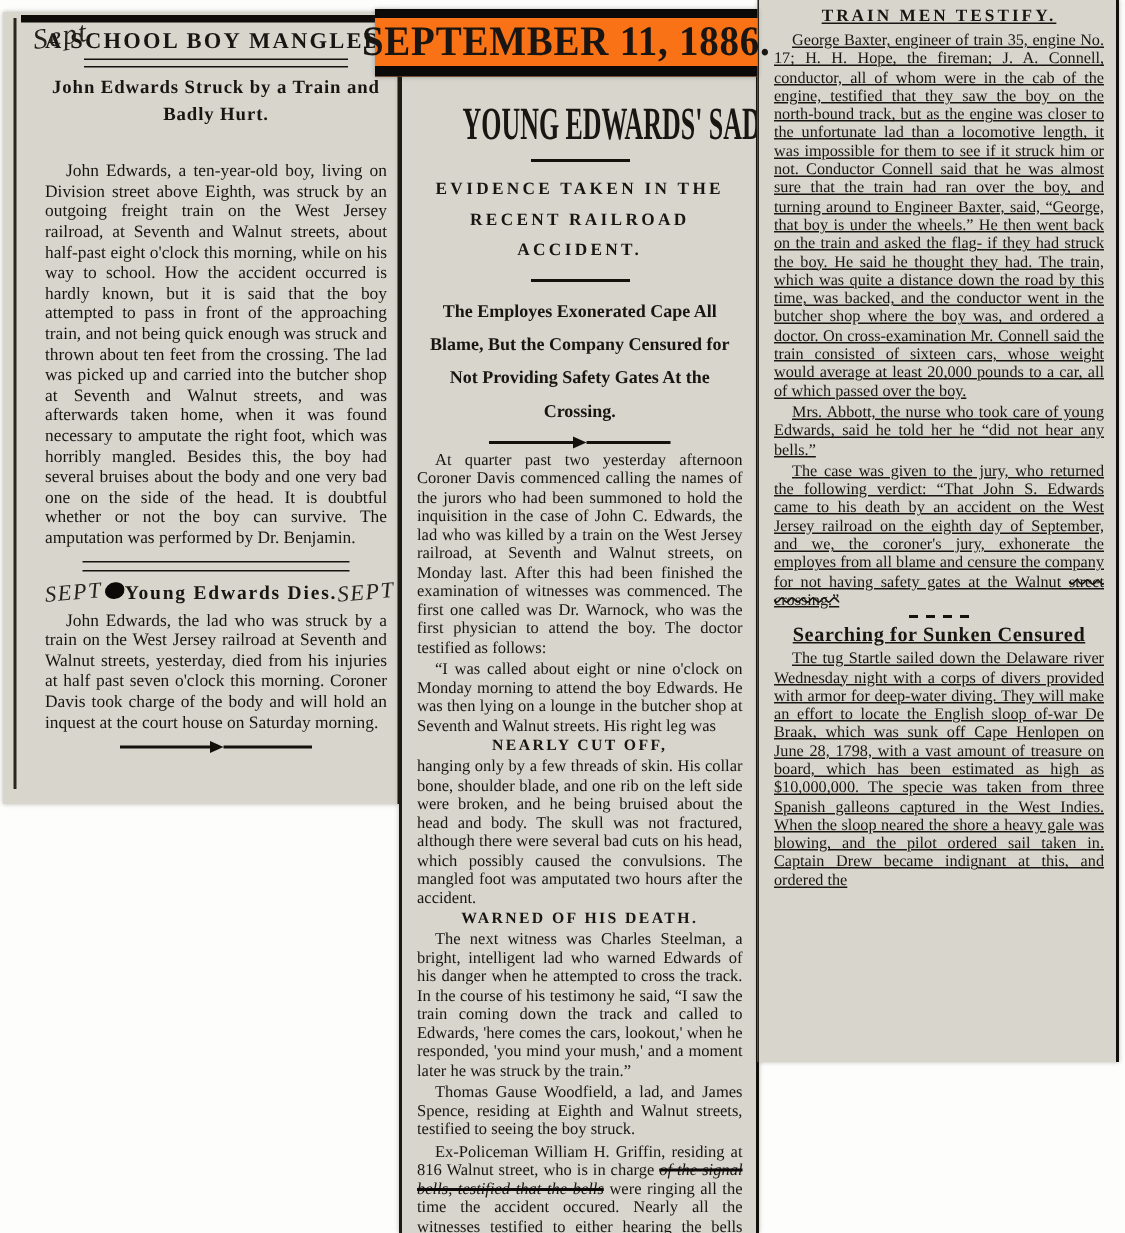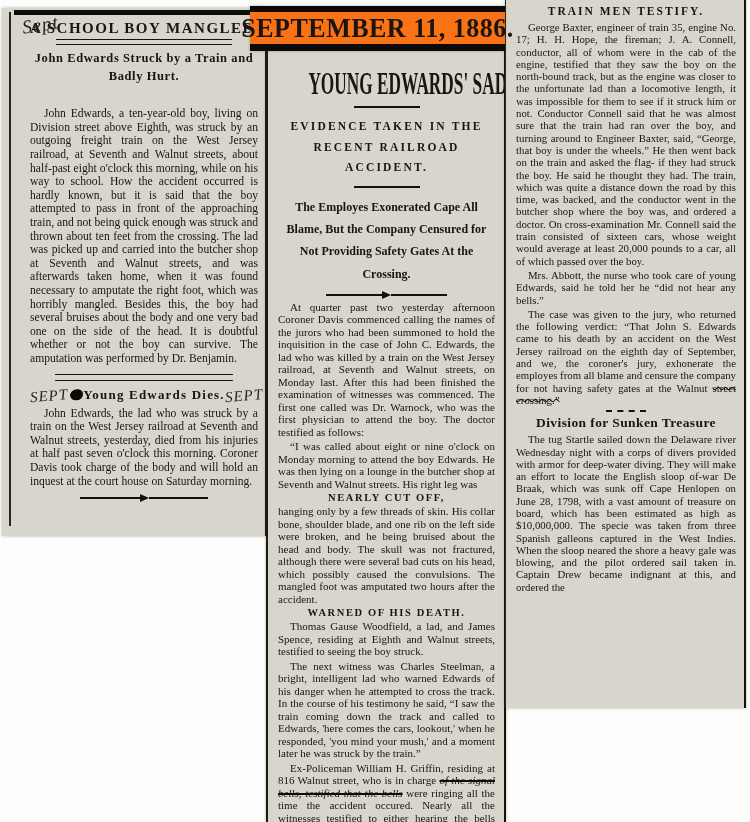--- a/index.html
+++ b/index.html
@@ -35,21 +35,21 @@
   .headline-main{font-weight:bold;font-size:24px;text-align:center;white-space:nowrap;transform:scale(.72,1.28);transform-origin:center;margin:16px 0 6px;}
   .shortrule{width:66px;border-top:2px solid #14110d;margin:8px auto;}
   .subhead-mid{font-weight:bold;font-size:11.5px;letter-spacing:2.2px;text-align:center;line-height:1.8;margin:2px 6px;}
   .deck{font-weight:bold;font-size:12px;text-align:center;line-height:1.85;margin:6px 2px 2px;}
   .body-m{font-size:11px;line-height:12.5px;text-align:justify;text-indent:12px;margin:0 0 2px;}
   .noindent{text-indent:0;}
   .crosshead{font-weight:bold;font-size:10.5px;letter-spacing:1.6px;text-align:center;margin:2px 0;}
   .struck{text-decoration:line-through;text-decoration-thickness:2px;text-decoration-color:#0e0c0a;font-style:italic;}
   .struck-wavy{text-decoration-line:line-through;text-decoration-style:wavy;text-decoration-color:#17130e;}
   
-  #clip-right{left:505px;top:0px;width:241px;height:708px;border-left:1px solid #2a251e;border-right:2px solid #14110d;padding:3px 8px 6px 10px;}
+  #clip-right{left:505px;top:0px;width:241px;height:708px;border-left:1px solid #2a251e;border-right:2px solid #14110d;padding:3px 8px 6px 10px;text-decoration:underline;}
   .body-r{font-size:10.8px;line-height:12.3px;text-align:justify;text-indent:12px;margin:0 0 2px;}
   .crosshead-r{font-weight:bold;font-size:11.5px;letter-spacing:2px;text-align:center;margin:2px 0 4px;}
   .div-dash{width:40px;margin:4px auto 3px;border-top:2px dashed #15120e;}
   .headline3{font-weight:bold;font-size:13.5px;letter-spacing:.4px;text-align:center;margin:1px 0 2px;white-space:nowrap;}
 </style>
 </head>
 <body>
 
 <div id="page">
 
@@ -88,28 +88,28 @@
     <div class="div-arrow">
       <span class="ln"></span>
       <span class="tri"></span>
       <span class="ln"></span>
     </div>
     <p class="body-m">At quarter past two yesterday afternoon Coroner Davis commenced calling the names of the jurors who had been summoned to hold the inquisition in the case of John C. Edwards, the lad who was killed by a train on the West Jersey railroad, at Seventh and Walnut streets, on Monday last. After this had been finished the examination of witnesses was commenced. The first one called was Dr. Warnock, who was the first physician to attend the boy. The doctor testified as follows:</p>
     <p class="body-m">“I was called about eight or nine o'clock on Monday morning to attend the boy Edwards. He was then lying on a lounge in the butcher shop at Seventh and Walnut streets. His right leg was</p>
     <div class="crosshead">NEARLY CUT OFF,</div>
     <p class="body-m noindent">hanging only by a few threads of skin. His collar bone, shoulder blade, and one rib on the left side were broken, and he being bruised about the head and body. The skull was not fractured, although there were several bad cuts on his head, which possibly caused the convulsions. The mangled foot was amputated two hours after the accident.</p>
     <div class="crosshead">WARNED OF HIS DEATH.</div>
+    <p class="body-m">The next witness was Charles Steelman, a bright, intelligent lad who warned Edwards of his danger when he attempted to cross the track. In the course of his testimony he said, “I saw the train coming down the track and called to Edwards, 'here comes the cars, lookout,' when he responded, 'you mind your mush,' and a moment later he was struck by the train.”</p>
     <p class="body-m">Thomas Gause Woodfield, a lad, and James Spence, residing at Eighth and Walnut streets, testified to seeing the boy struck.</p>
-    <p class="body-m">The next witness was Charles Steelman, a bright, intelligent lad who warned Edwards of his danger when he attempted to cross the track. In the course of his testimony he said, “I saw the train coming down the track and called to Edwards, 'here comes the cars, lookout,' when he responded, 'you mind your mush,' and a moment later he was struck by the train.”</p>
     <p class="body-m"><span>Ex-Policeman William H. Griffin, residing at 816 Walnut street, who is in charge </span><span class="struck">of the signal bells, testified that the bells</span><span> were ringing all the time the accident occured. Nearly all the witnesses testified to either hearing the bells ringing or the whistle blow.</span></p>
   </div>
 
   <div class="clip" id="clip-right">
     <div class="crosshead-r">TRAIN MEN TESTIFY.</div>
     <p class="body-r">George Baxter, engineer of train 35, engine No. 17; H. H. Hope, the fireman; J. A. Connell, conductor, all of whom were in the cab of the engine, testified that they saw the boy on the north-bound track, but as the engine was closer to the unfortunate lad than a locomotive length, it was impossible for them to see if it struck him or not. Conductor Connell said that he was almost sure that the train had ran over the boy, and turning around to Engineer Baxter, said, “George, that boy is under the wheels.” He then went back on the train and asked the flag- if they had struck the boy. He said he thought they had. The train, which was quite a distance down the road by this time, was backed, and the conductor went in the butcher shop where the boy was, and ordered a doctor. On cross-examination Mr. Connell said the train consisted of sixteen cars, whose weight would average at least 20,000 pounds to a car, all of which passed over the boy.</p>
     <p class="body-r">Mrs. Abbott, the nurse who took care of young Edwards, said he told her he “did not hear any bells.”</p>
     <p class="body-r"><span>The case was given to the jury, who returned the following verdict: “That John S. Edwards came to his death by an accident on the West Jersey railroad on the eighth day of September, and we, the coroner's jury, exhonerate the employes from all blame and censure the company for not having safety gates at the Walnut </span><span class="struck-wavy">street crossing.”</span></p>
     <div class="div-dash"></div>
-    <div class="headline3">Division for Sunken Treasure</div>
+    <div class="headline3">Searching for Sunken Censured</div>
     <p class="body-r">The tug Startle sailed down the Delaware river Wednesday night with a corps of divers provided with armor for deep-water diving. They will make an effort to locate the English sloop of-war De Braak, which was sunk off Cape Henlopen on June 28, 1798, with a vast amount of treasure on board, which has been estimated as high as $10,000,000. The specie was taken from three Spanish galleons captured in the West Indies. When the sloop neared the shore a heavy gale was blowing, and the pilot ordered sail taken in. Captain Drew became indignant at this, and ordered the</p>
   </div>
 
 </div>
 
 </body></html>

